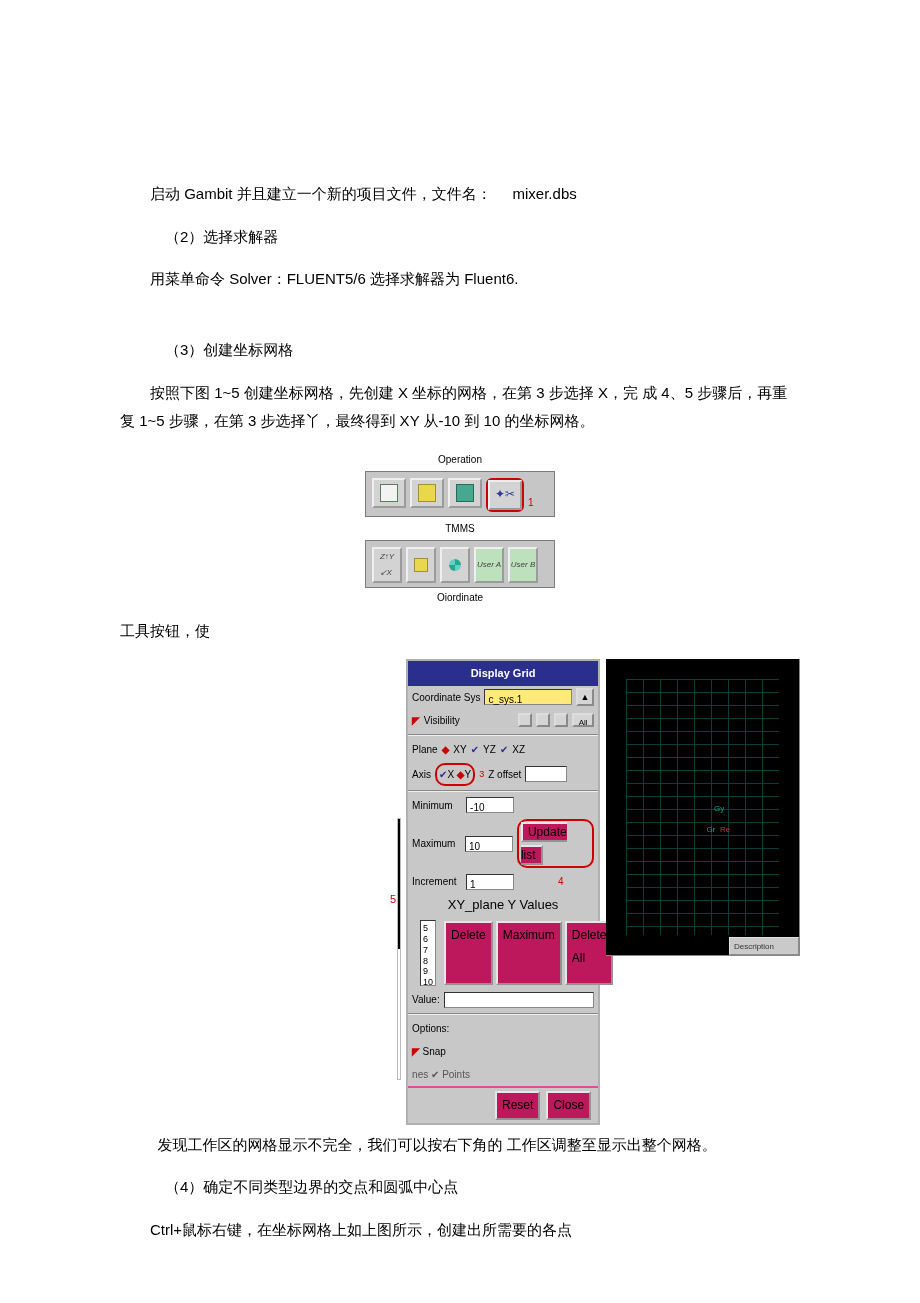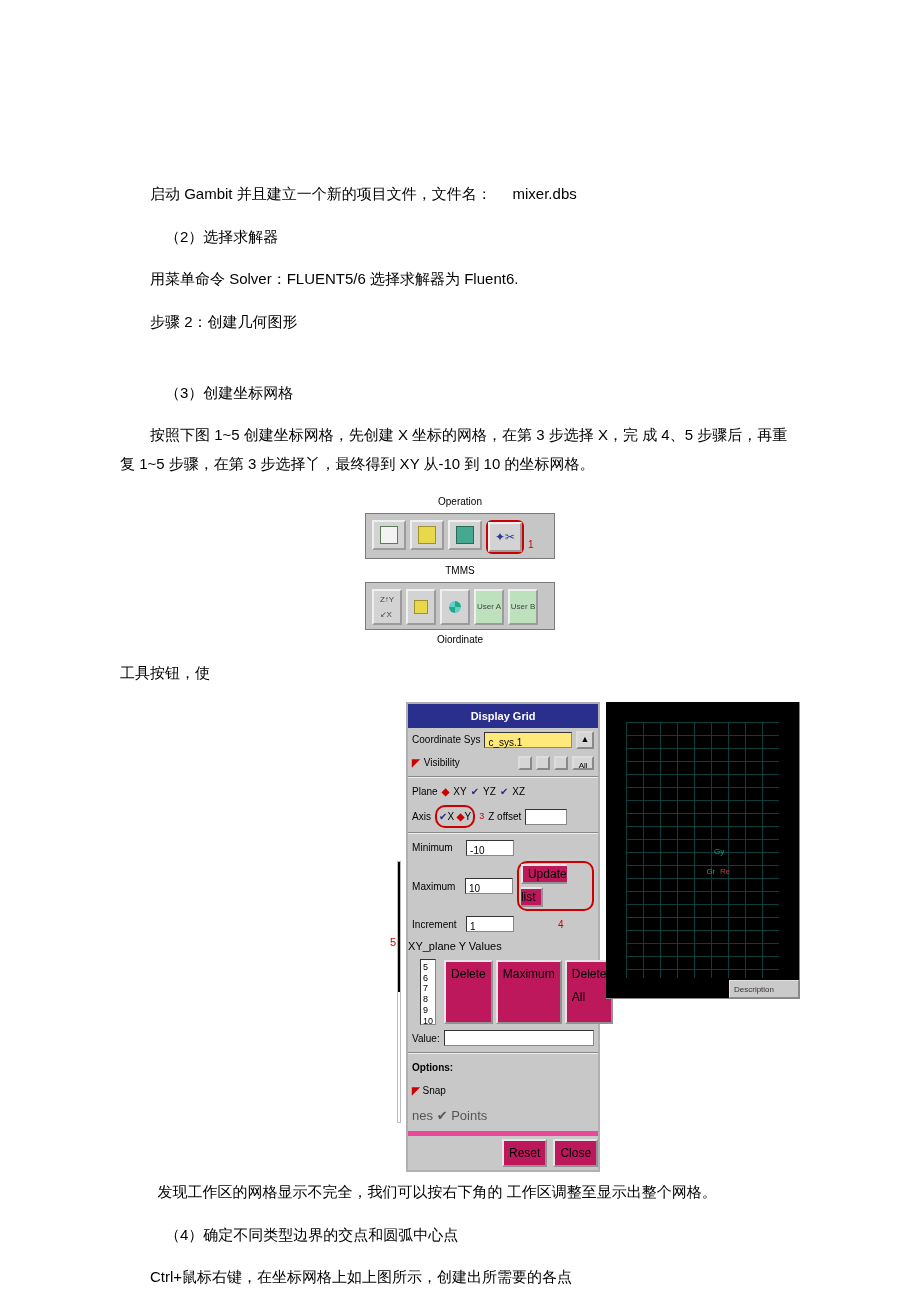--- a/index.html
+++ b/index.html
@@ -32,21 +32,21 @@
     padding:4px 4px 2px 4px;
   }
   .op-row { display:flex; gap:4px; padding:2px; }
   .op-btn {
     width:34px; height:30px;
     border:2px outset #efefef;
     background:#d3d3d3;
     display:flex; align-items:center; justify-content:center;
     box-sizing:border-box;
   }
-  .op-btn.small { width:30px; height:36px; font-size:9px;}
+  .op-btn.small { width:30px; height:36px; font-size:9px;font-style:italic;}
   .yellow-cube { width:16px; height:16px; background:#e8d84a; border:1px solid #a09030;}
   .teal-cube { width:16px; height:16px; background:#47a890; border:1px solid #2a6a58;}
   .mini-text { font-size:8px; color:#444;}
   .red-ring {
     border:2px solid #c00; border-radius:6px;
     padding:0; display:flex;
   }
   .fig-label2 { font-size:10px; text-align:center; color:#000; margin: 0 0 10px 0;}
   .panel-pair {
     display:flex; align-items:flex-start; gap:6px;
@@ -84,21 +84,21 @@
   .dg-sep { border-top:1px solid #888; border-bottom:1px solid #eee; margin:2px 0;}
   .dg-btn {
     border:2px outset #e6e6e6; background:#be185d; padding:1px 5px; font-size:12px;
   }
   .red-oval { border:2px solid #c00; border-radius:10px; padding:0 2px;}
   .dg-list {
     background:#fff; border:1px inset #888; height:60px; margin:2px 4px 2px 12px;
     font-size:9px; padding:2px; line-height:1.2;
   }
   .dg-bottom {
-    display:flex; justify-content:flex-end; gap:6px; padding:3px 0; border-top:5px solid #ec4899;
+    display:flex; justify-content:flex-end; gap:6px; padding:3px 7px; border-top:2px solid #ec4899;
   }
   .viewport {
     width:395px; height:296px;
     background:#000;
     border-right:1px solid #888; border-bottom:1px solid #888;
     position:relative;
     overflow:hidden;
   }
   .viewport .grid {
     position:absolute; inset:20px;
@@ -117,21 +117,20 @@
 </head>
 <body>
 
 <div class="page">
   <p class="para indent1">
     <span>启动 Gambit 并且建立一个新的项目文件，文件名：</span>&nbsp;&nbsp;&nbsp;&nbsp;
     <span>mixer.dbs</span>
   </p>
   <p class="para indent2">（2）选择求解器</p>
   <p class="para indent1">用菜单命令 Solver：FLUENT5/6 选择求解器为 Fluent6.</p>
-  <p class="para indent1">步骤 2：创建几何图形</p>
   <br>
   <p class="para indent2">（3）创建坐标网格</p>
   <p class="para" style="text-indent:2em;">按照下图 1~5 创建坐标网格，先创建  X 坐标的网格，在第 3 步选择 X，完  成 4、5 步骤后，再重复 1~5 步骤，在第 3 步选择丫，最终得到 XY 从-10 到 10 的坐标网格。</p>
 
   
   <div class="figure-block">
     <div class="fig-label">Operation</div>
     <div class="op-panel">
       <div class="op-row">
         <div class="op-btn">
@@ -227,21 +226,21 @@
         <span class="dg-input white" style="flex:0 0 40px;">10</span>
         <span class="red-oval">
           <span class="dg-btn">Update list</span>
         </span>
       </div>
       <div class="dg-row">
         <span style="width:50px;">Increment</span>
         <span class="dg-input white" style="flex:0 0 40px;">1</span>
         <span style="color:#c00;font-size:10px;margin-left:40px;">4</span>
       </div>
-      <div style="font-size:11px;">XY_plane Y Values</div>
+      <div style="text-align:center;font-size:13px;">XY_plane Y Values</div>
       <div style="display:flex;">
         <div class="dg-list" style="flex:1;">
           <div>5</div>
           <div>6</div>
           <div>7</div>
           <div>8</div>
           <div>9</div>
           <div>10</div>
         </div>
         <div style="display:flex;flex-direction:row;gap:3px;padding:3px 4px;">
@@ -249,23 +248,23 @@
           <span class="dg-btn">Maximum</span>
           <span class="dg-btn">Delete All</span>
         </div>
       </div>
       <div class="dg-row">
         <span>Value:</span>
         <span class="dg-input white"></span>
       </div>
       <div class="dg-sep"></div>
       <div class="dg-row" style="flex-direction:column;align-items:flex-start;">
-        <span style="font-weight:bold;text-align:center;">Options:</span>
+        <span style="font-weight:normal;text-align:center;">Options:</span>
         <span><span class="red-flag">◤</span> <span>Snap</span></span>
-        <span style="font-size:13px;color:#555;">nes  ✔ Points</span>
+        <span style="font-size:10px;color:#555;">nes  ✔ Points</span>
       </div>
       <div class="dg-bottom">
         <span class="dg-btn">Reset</span>
         <span class="dg-btn">Close</span>
       </div>
     </div>
 
     <div class="viewport">
       <div class="grid"></div>
       <span class="axis-lbl" style="left:56%;top:48%;">Gy</span>

